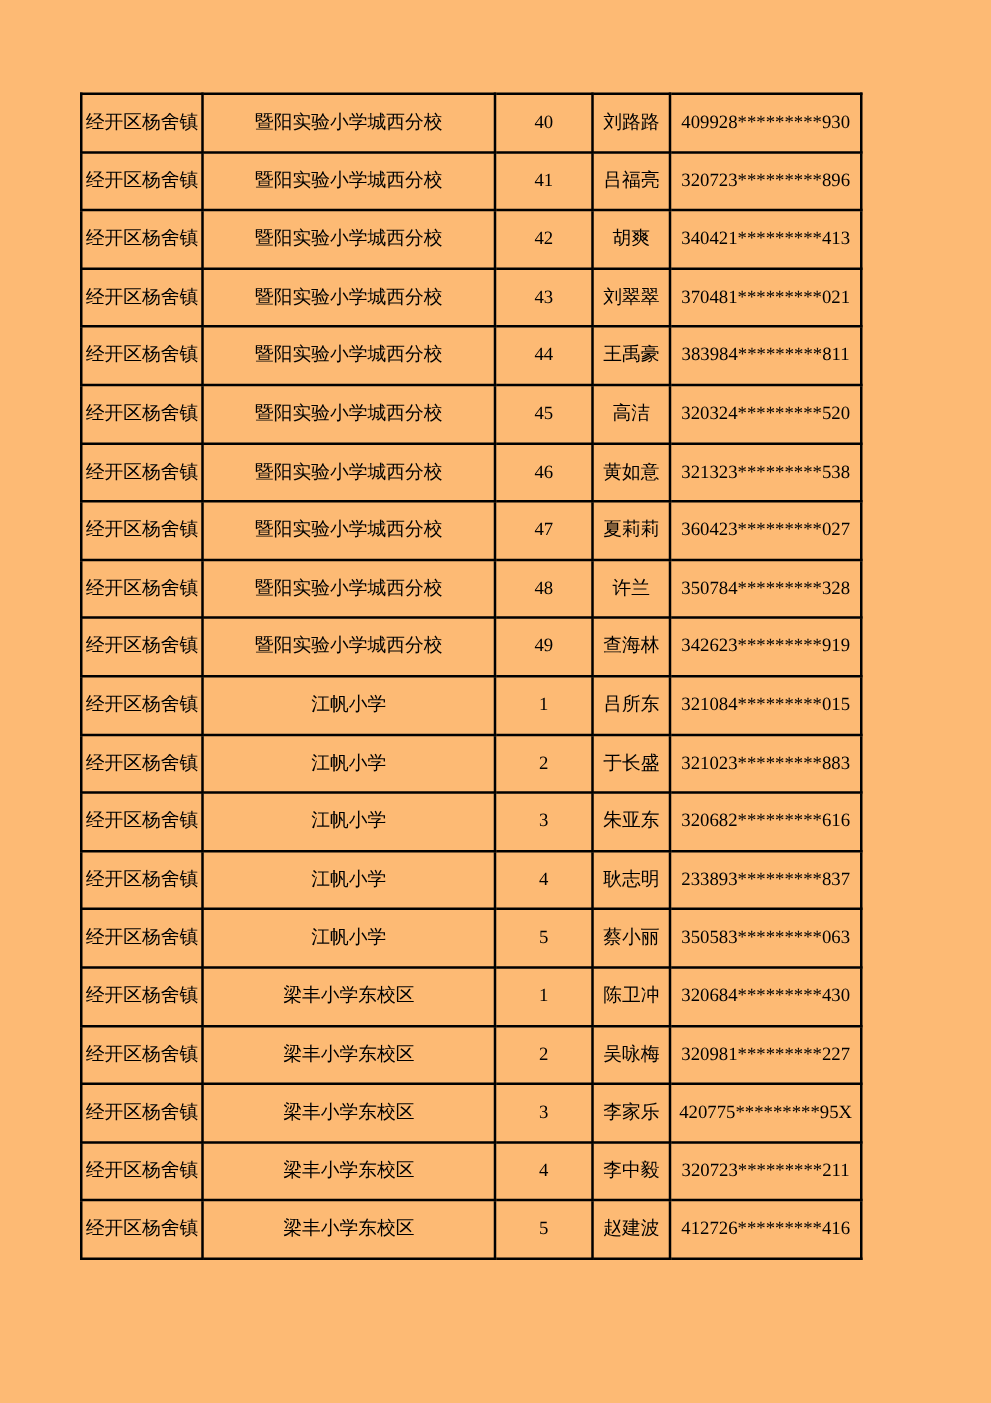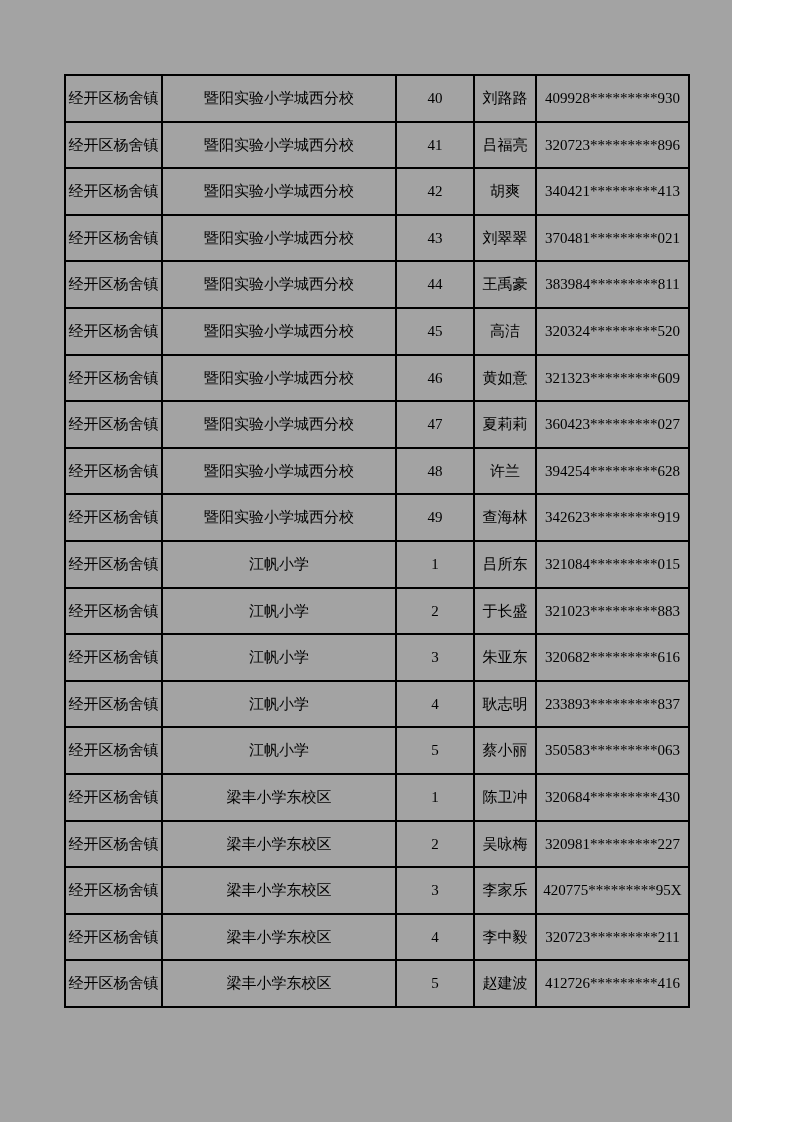--- a/index.html
+++ b/index.html
@@ -2,23 +2,23 @@
 <html><head>
 <meta charset="utf-8">
 <style>
   html, body {
     margin: 0;
     padding: 0;
     background: #ffffff;
   }
   .page {
     position: relative;
-    width: 732px;
+    width: 793px;
     height: 1122px;
-    background: #a3a3a3;
+    background: #fdba74;
     overflow: hidden;
     font-family: "Liberation Serif", "DejaVu Serif", serif;
   }
   table.roster {
     position: absolute;
     left: 64px;
     top: 74px;
     width: 624px;
     height: 934px;
     border-collapse: collapse;
@@ -100,37 +100,37 @@
     <td>45</td>
     <td>高洁</td>
     <td>320324*********520</td>
   </tr>
 
   <tr>
     <td>经开区杨舍镇</td>
     <td>暨阳实验小学城西分校</td>
     <td>46</td>
     <td>黄如意</td>
-    <td>321323*********609</td>
+    <td>321323*********538</td>
   </tr>
 
   <tr>
     <td>经开区杨舍镇</td>
     <td>暨阳实验小学城西分校</td>
     <td>47</td>
     <td>夏莉莉</td>
     <td>360423*********027</td>
   </tr>
 
   <tr>
     <td>经开区杨舍镇</td>
     <td>暨阳实验小学城西分校</td>
     <td>48</td>
     <td>许兰</td>
-    <td>394254*********628</td>
+    <td>350784*********328</td>
   </tr>
 
   <tr>
     <td>经开区杨舍镇</td>
     <td>暨阳实验小学城西分校</td>
     <td>49</td>
     <td>查海林</td>
     <td>342623*********919</td>
   </tr>
 

